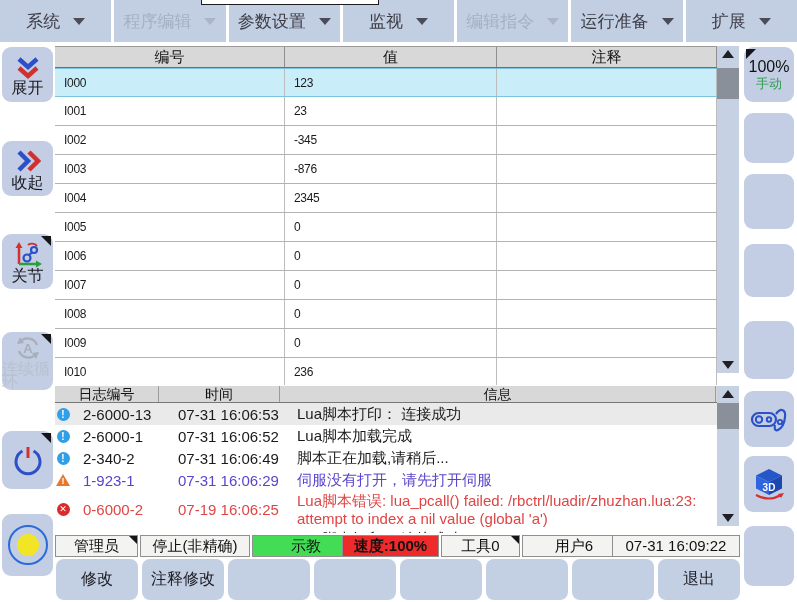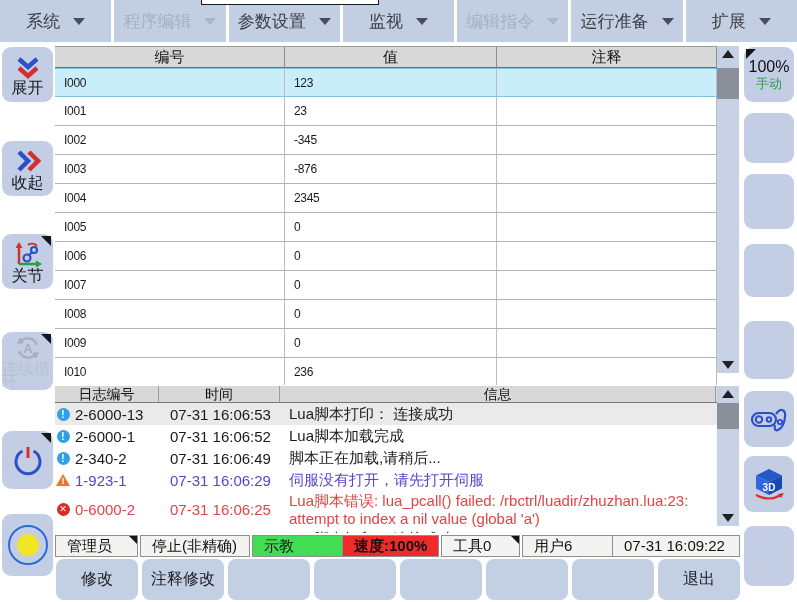--- a/index.html
+++ b/index.html
@@ -50,38 +50,38 @@
   .tri-up{width:0;height:0;border-left:6px solid transparent;border-right:6px solid transparent;border-bottom:8px solid #1f1f24;}
   .tri-dn{width:0;height:0;border-left:6px solid transparent;border-right:6px solid transparent;border-top:8px solid #1f1f24;}
   .sb-thumb{position:absolute;left:0;width:22px;background:#8a909a;}
 
   
   #log-table{left:55px;top:386px;width:662px;height:147px;background:#fff;overflow:hidden;}
   .lhead{display:flex;height:17px;background:#d8d8d8;border-bottom:1px solid #777;box-sizing:border-box;}
   .lhead div{font-size:14px;color:#111;text-align:center;line-height:16px;border-right:1px solid #9b9b9b;box-sizing:border-box;}
   .lh0{width:104px;} .lh1{width:121px;} .lh2{width:436px;}
   .lrow{display:flex;align-items:center;font-size:15px;}
-  .lrow .code{width:85px;padding-left:4px;}
+  .lrow .code{width:85px;padding-left:12px;}
   .lrow .time{width:121px;text-align:center;}
   .lrow .msg{flex:1;padding-left:8px;line-height:18px;}
   .lrow.h22{height:22px;} .lrow.h37{height:37px;}
   .lrow.sel{background:#eaeaea;}
   .lrow.warn .code,.lrow.warn .time,.lrow.warn .msg{color:#5a44cc;}
   .lrow.err .code,.lrow.err .time,.lrow.err .msg{color:#e04545;}
   .licon{width:16px;display:flex;justify-content:center;flex:0 0 16px;}
   .ic-info{width:13px;height:13px;border-radius:50%;background:#2f9fe8;color:#fff;font-size:10px;
            font-weight:bold;text-align:center;line-height:13px;}
   .ic-warn{width:14px;height:12px;background:#e8772a;clip-path:polygon(50% 0,100% 100%,0 100%);
            color:#fff;font-size:9px;font-weight:bold;text-align:center;line-height:15px;}
   .ic-err{width:13px;height:13px;border-radius:50%;background:#d92b2b;color:#fff;font-size:9px;
           font-weight:bold;text-align:center;line-height:13px;}
 
   
   .seg{position:absolute;top:535px;height:22px;background:#f3f3f2;border:1px solid #8f8f8f;
-       box-sizing:border-box;font-size:15px;line-height:20px;color:#111;padding-left:11px;}
+       box-sizing:border-box;font-size:15px;text-align:center;line-height:20px;color:#111;}
   .seg.green{background:#42dd55;} .seg.red{background:#ee2a2a;font-weight:bold;}
 
   
   .fkey{position:absolute;top:559px;height:41px;width:82px;background:#c3cfe3;border-radius:8px;
         font-size:16px;color:#202027;display:flex;align-items:center;justify-content:center;cursor:pointer;}
 
   svg{display:block;}
 </style>
 </head>
 <body>
@@ -283,21 +283,21 @@
         </div>
       <div class="code">1-923-1</div>
       <div class="time">07-31 16:06:29</div>
       <div class="msg">伺服没有打开，请先打开伺服</div>
     </div>
     <div class="lrow h37 err">
       <div class="licon">
           <div class="ic-err">✕</div>
         </div>
       <div class="code">0-6000-2</div>
-      <div class="time">07-31 16:06:25</div>
+      <div class="time">07-19 16:06:25</div>
       <div class="msg">Lua脚本错误: lua_pcall() failed: /rbctrl/luadir/zhuzhan.lua:23: attempt to index a nil value (global 'a')</div>
     </div>
     <div class="lrow h22">
       <div class="licon">
           <div class="ic-info">!</div>
         </div>
       <div class="code">2-6000-13</div>
       <div class="time">07-31 16:06:11</div>
       <div class="msg">Lua脚本打印： 连接成功</div>
     </div>

